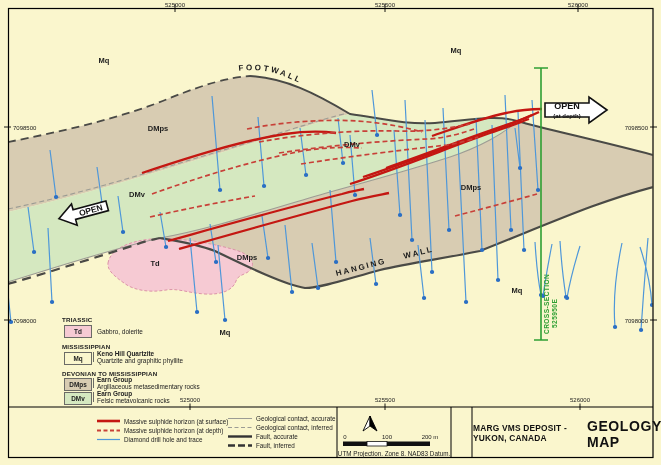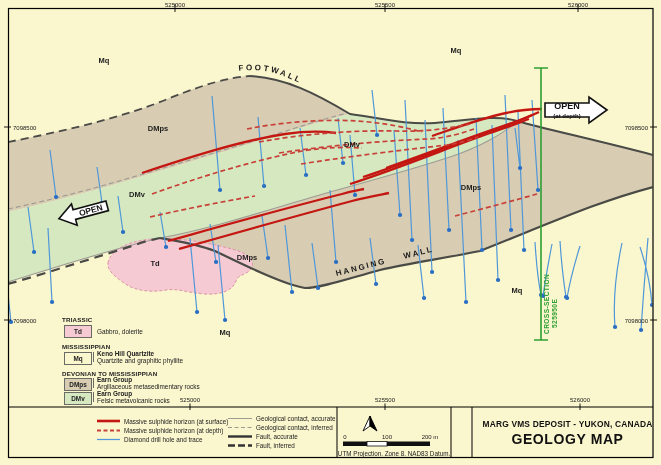--- a/index.html
+++ b/index.html
@@ -9,21 +9,21 @@
   
   .ul-h{position:absolute;font-size:6.2px;font-weight:600;color:#222;letter-spacing:.2px;}
   .ul-box{position:absolute;width:26px;height:11px;border:1px solid #6b6b66;
           display:flex;align-items:center;justify-content:center;
           font-size:6.4px;font-weight:600;color:#222;}
   .ul-name{position:absolute;font-size:6.4px;font-weight:700;color:#222;white-space:nowrap;}
   .ul-desc{position:absolute;font-size:6.4px;color:#222;white-space:nowrap;}
   .ul-tick{position:absolute;width:0;height:10px;border-left:1px solid #6b6b66;}
   
   .title-block{position:absolute;left:473px;top:408px;width:189px;height:49px;
-               display:flex;flex-direction:column;align-items:center;justify-content:center;}
+               display:flex;flex-direction:row;align-items:center;justify-content:center;}
   .tb-1{font-size:8.4px;font-weight:700;color:#111;letter-spacing:.2px;}
   .tb-2{font-size:14px;font-weight:700;color:#111;letter-spacing:.6px;margin-top:2px;}
 </style>
 </head>
 <body>
 
 <div class="stage">
 
 <svg width="661" height="465" viewBox="0 0 661 465">
   <defs>

